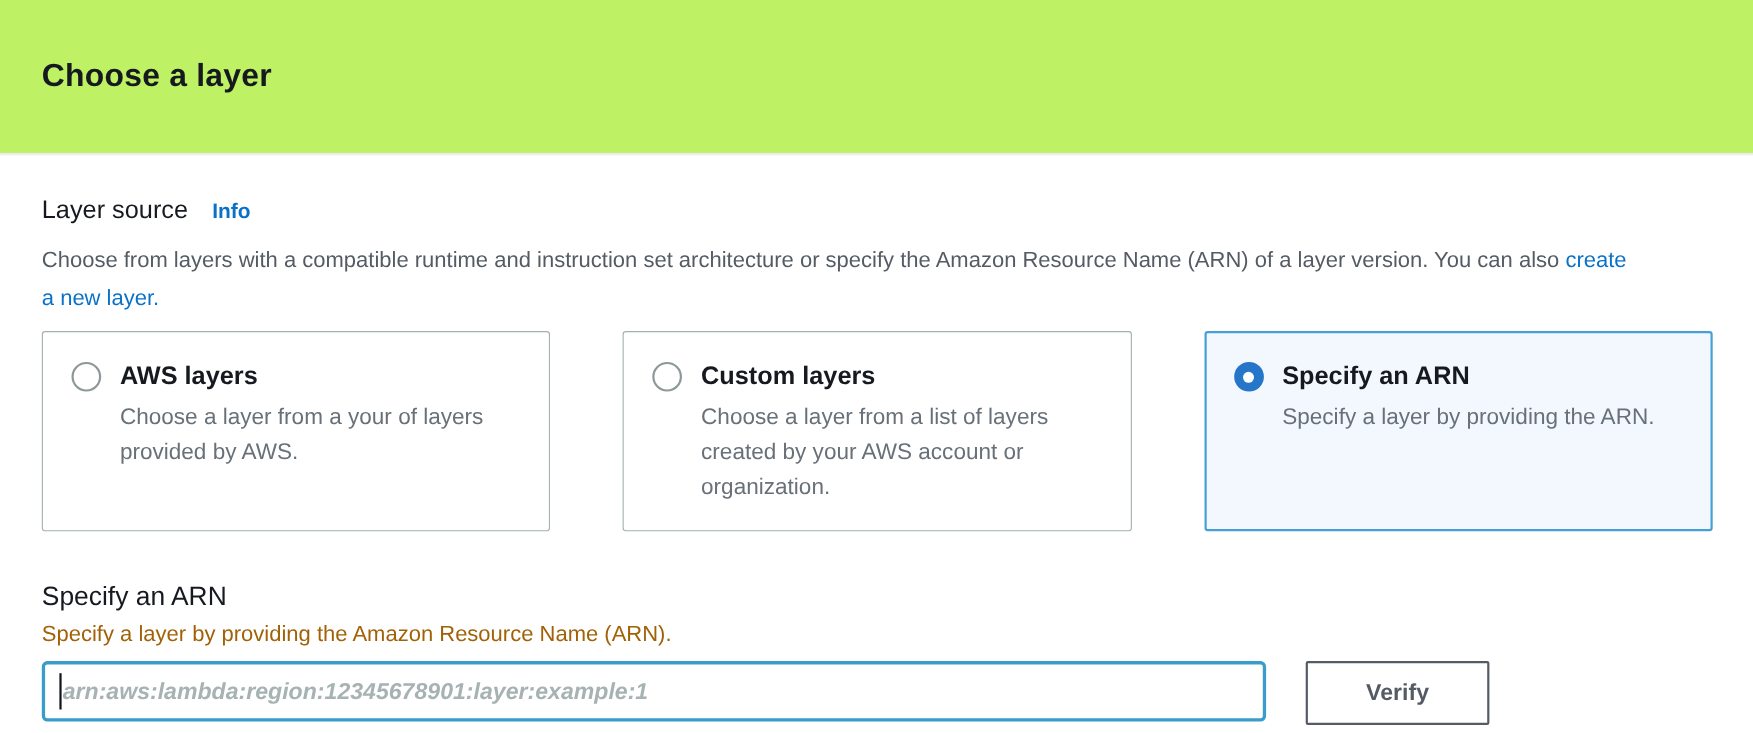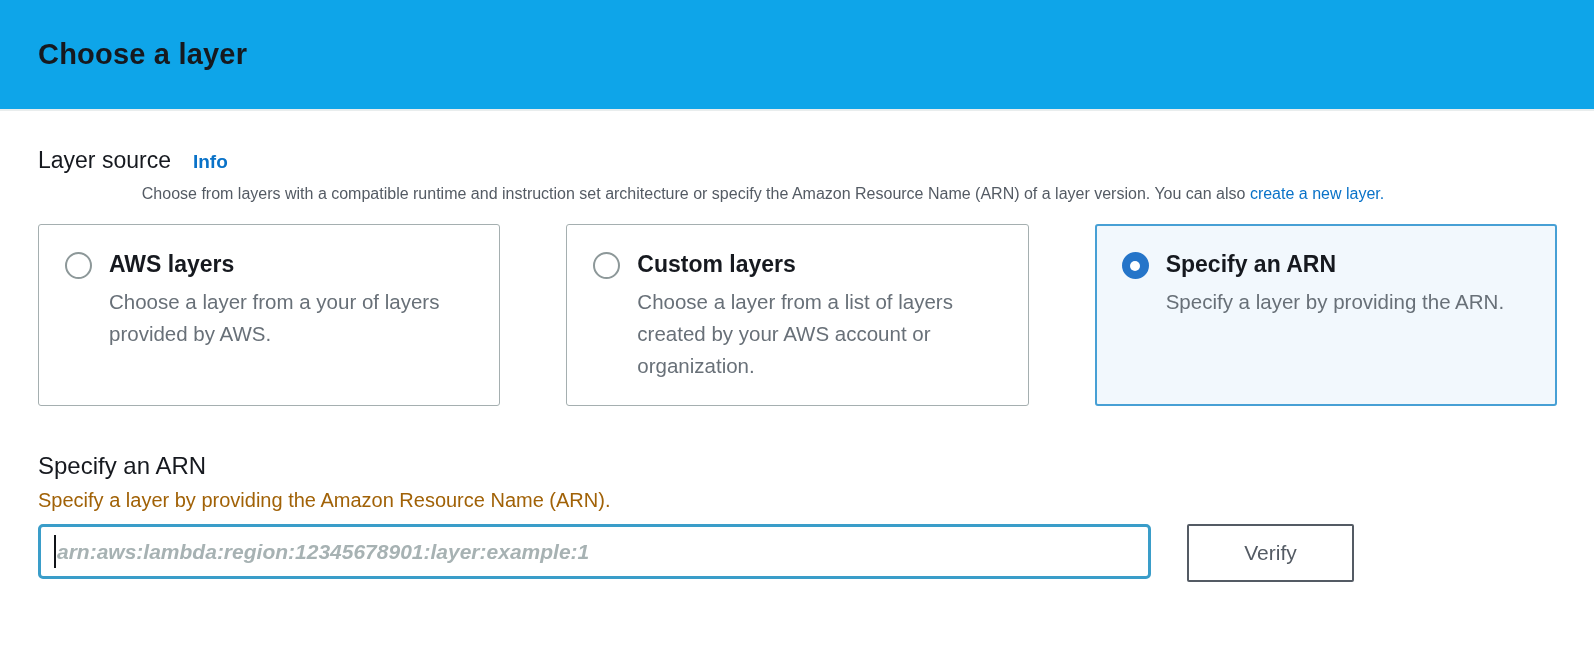--- a/index.html
+++ b/index.html
@@ -5,22 +5,22 @@
   * { margin: 0; padding: 0; box-sizing: border-box; }
   html, body { width: 1594px; height: 666px; background: #ffffff; }
   body {
     font-family: "Liberation Sans", "DejaVu Sans", sans-serif;
     color: #16191f;
     overflow: hidden;
   }
 
   
   .panel-header {
-    height: 111px;
-    background: #0ea5e9;
+    height: 141px;
+    background: #bef264;
     border-bottom: 2px solid #e9eded;
     display: flex;
     align-items: center;
     padding: 0 38px;
   }
   .panel-title {
     font-size: 29px;
     font-weight: bold;
     letter-spacing: 0.2px;
     color: #16191f;
@@ -41,26 +41,25 @@
   }
   .info-link {
     font-size: 19px;
     font-weight: bold;
     color: #0972c8;
     margin-left: 22px;
     text-decoration: none;
     cursor: pointer;
   }
   .field-description {
-    margin-top: 3px;
-    font-size: 16px;
+    margin-top: 16px;
+    font-size: 20px;
     line-height: 34px;
     color: #545b64;
     max-width: 1450px;
-    text-align: center;
   }
   .inline-link {
     color: #0972c8;
     text-decoration: none;
     cursor: pointer;
   }
 
   
   .tiles {
     margin-top: 13px;
@@ -167,21 +166,21 @@
   }
   .verify-button {
     margin-left: 36px;
     min-width: 167px;
     height: 58px;
     background: #ffffff;
     border: 2px solid #545b64;
     border-radius: 2px;
     font-family: "Liberation Sans", "DejaVu Sans", sans-serif;
     font-size: 21px;
-    font-weight: normal;
+    font-weight: bold;
     color: #545b64;
     cursor: pointer;
     padding: 0 28px;
   }
 </style>
 </head>
 <body>
 
 <div class="panel-header">
   <h1 class="panel-title">Choose a layer</h1>

